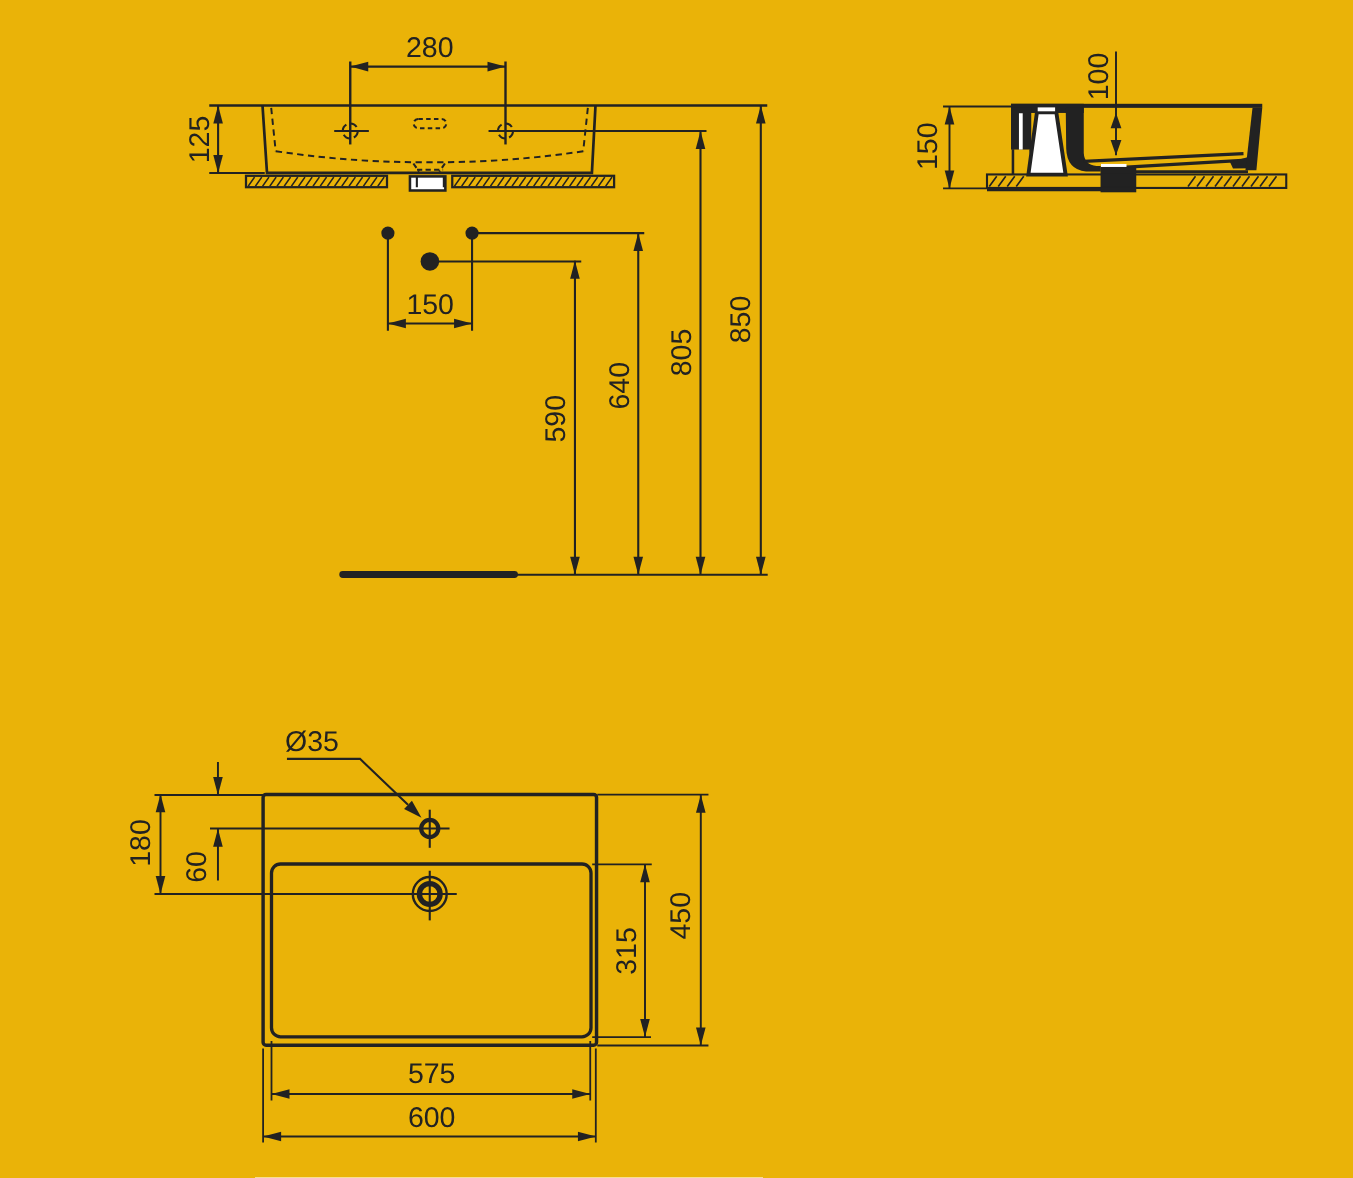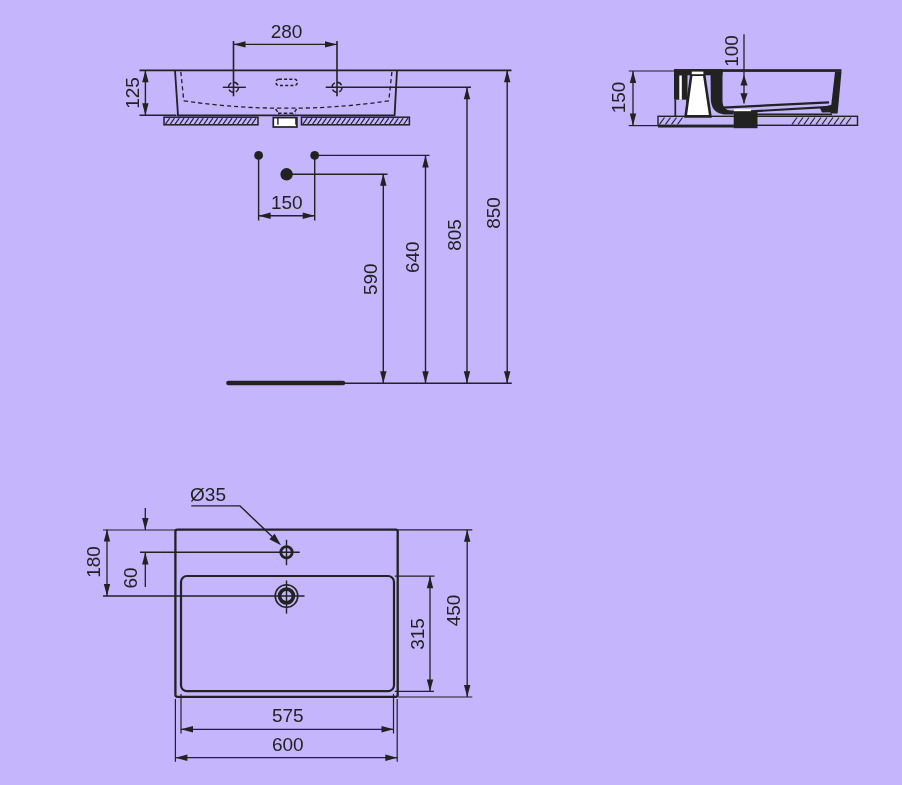--- a/index.html
+++ b/index.html
@@ -1,16 +1,16 @@
 <!DOCTYPE html>
 <html><head>
 <meta charset="utf-8">
 <style>
 html,body{margin:0;padding:0;background:#fff;}
-#page{position:relative;width:902px;height:785px;background:#c4b5fd;overflow:hidden;}
+#page{position:relative;width:902px;height:785px;background:#eab308;overflow:hidden;}
 svg{position:absolute;left:0;top:0;}
 text{font-family:"Liberation Sans",sans-serif;font-size:19px;fill:#222;}
 </style>
 </head>
 <body>
 
 <div id="page">
 <svg width="902" height="785" viewBox="0 0 902 785" fill="none" stroke="none">
 <g stroke="#222" stroke-width="1.4" fill="none">
 

